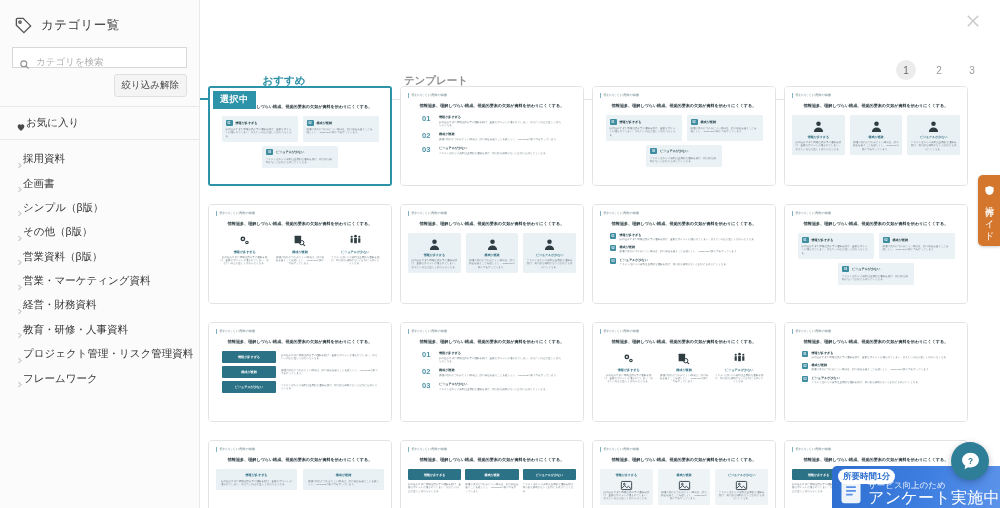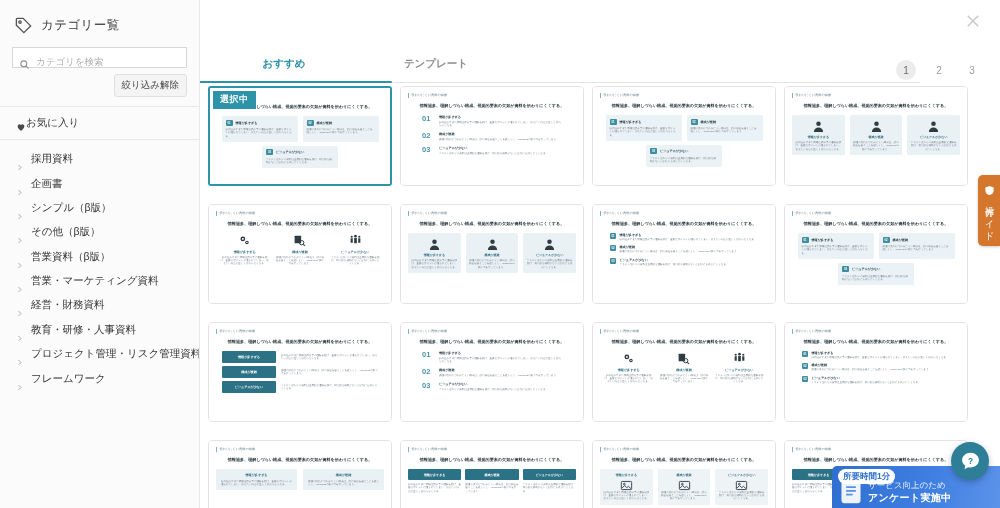--- a/index.html
+++ b/index.html
@@ -47,39 +47,39 @@
   }
 
   .divider { height:1px; background:#e8e8e8; margin: 0 -12px 0 -12px; }
 
   .fav-row { display:flex; align-items:center; padding: 9px 2px 9px 4px; }
   .heart-ico { width:10px;height:10px;flex:0 0 10px;color:#4a4a4a; }
   .fav-label { font-size:10.5px; color:#3a3a3a; }
 
   .cat-list { padding-top: 7px; }
   .cat-item {
-    display:flex; align-items:flex-end; gap:8px;
+    display:flex; align-items:center; 
     padding: 5.2px 2px 5.2px 4px;
     cursor: pointer;
   }
   .chev { width:7px;height:9px;flex:0 0 7px;color:#8a8a8a; }
   .cat-label { font-size:10.5px; color:#343434; white-space:nowrap; }
 
   
   .main {
     flex: 1; position: relative; height: 508px;
     background:#fff; overflow:hidden;
   }
   .close-btn {
     position:absolute; top:12px; right:18px;
     width: 18px; height:18px; color:#c9c9c9; cursor:pointer; z-index: 12;
   }
 
   .tabs {
-    position:absolute; top: 57px; left: 8px;
+    position:absolute; top: 74px; left: 8px;
     width: 712px; height: 26px;
     border-bottom: 1px solid #e4e4e4;
     display:flex;
   }
   .tab {
     width: 152px; text-align:center;
     font-size: 10.5px; color:#8e8e8e;
     padding-bottom: 8px; cursor:pointer; position:relative;
     font-weight: bold;
   }
@@ -251,21 +251,21 @@
   .sv-badge {
     position:absolute; top: 3px; left: 6px;
     background:#fff; color:#2f6fd0;
     font-size: 8.5px; font-weight:bold;
     padding: 1.5px 5px; border-radius: 8px;
     white-space:nowrap;
   }
   .sv-doc { width:26px;height:26px; color:#fff; opacity:.92; margin-top:10px; flex:0 0 26px; }
   .sv-txts { margin-top: 12px; margin-left: 4px; }
   .sv-sub { font-size: 8.5px; color:#eaf1ff; line-height:10px; }
-  .sv-main { font-size: 10px; color:#fff; font-weight:bold; line-height:16px; letter-spacing:.3px; }
+  .sv-main { font-size: 16px; color:#fff; font-weight:normal; line-height:16px; letter-spacing:.3px; }
 </style>
 </head>
 <body>
 
 <div id="app">
 
   <aside class="sidebar">
 
     <div class="side-head">
       <span class="tag-icon">

